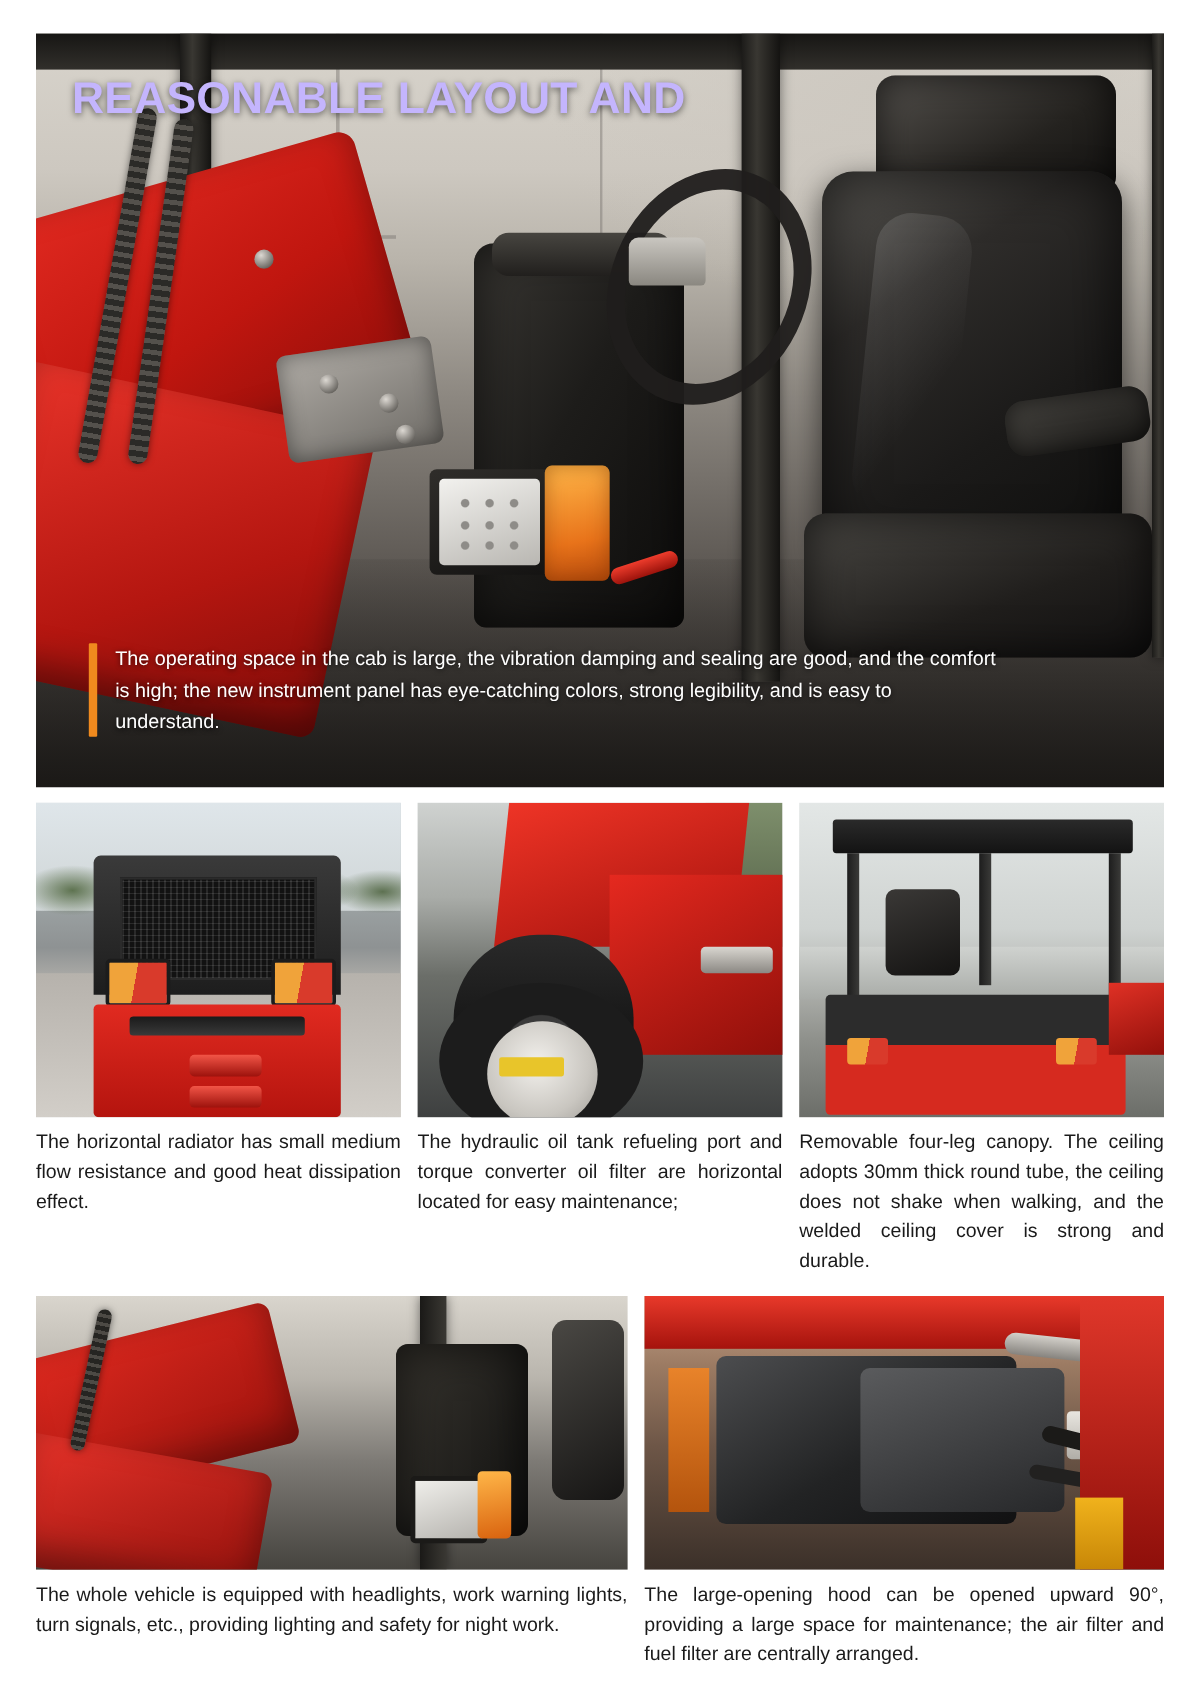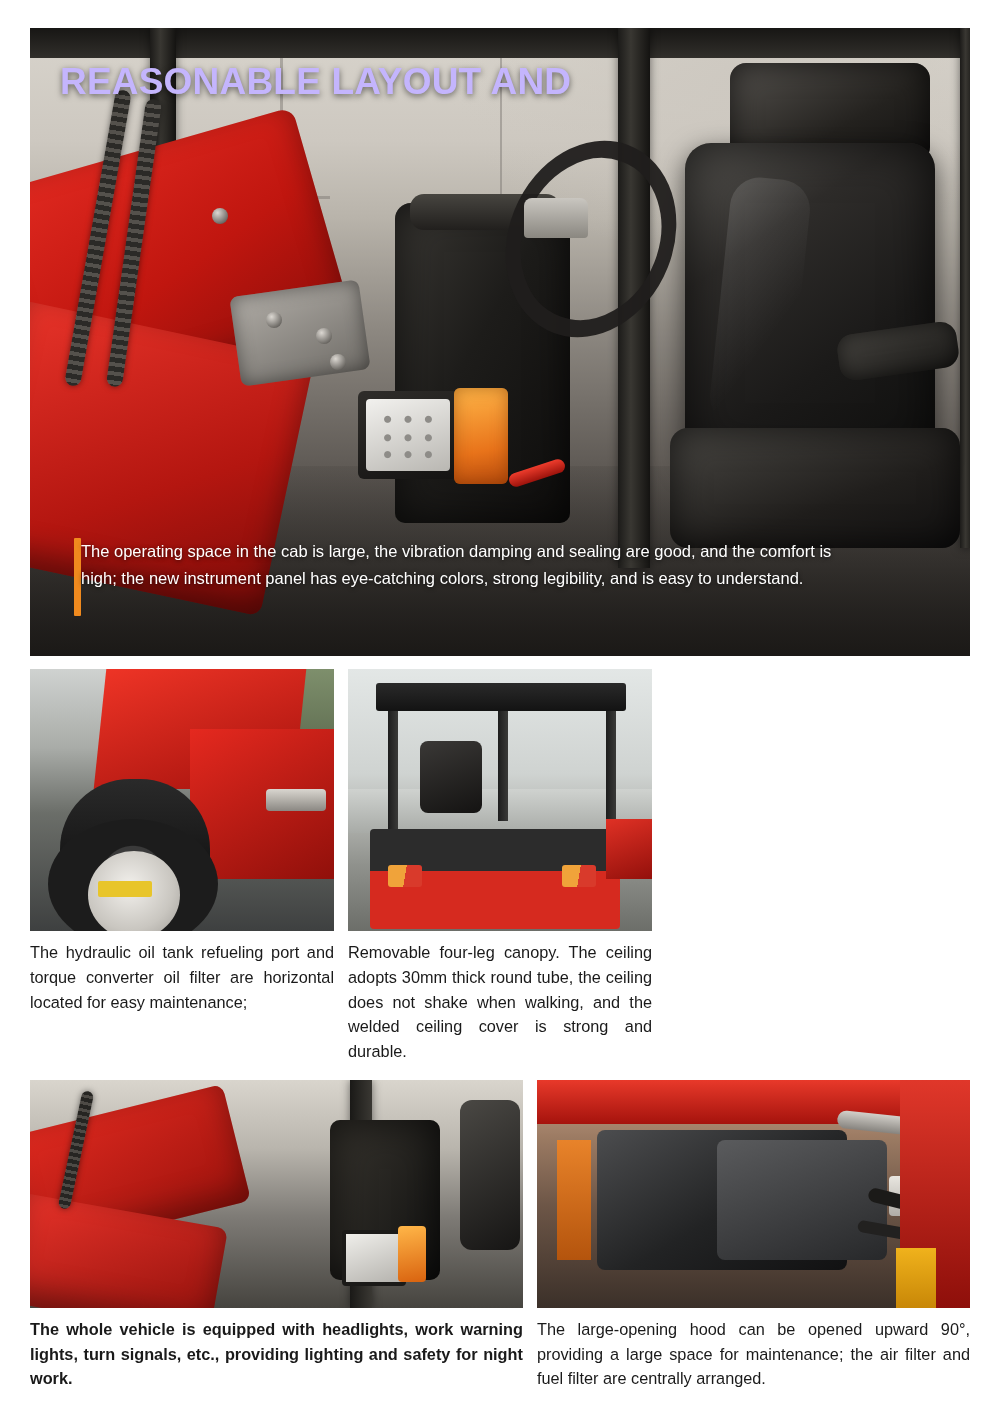--- a/index.html
+++ b/index.html
@@ -244,20 +244,21 @@
     letter-spacing: 0.2px;
     text-shadow: 0 2px 6px rgba(0,0,0,0.55);
   }
 
   
   .hero-caption {
     position: absolute;
     left: 44px; bottom: 40px;
     width: 760px;
     display: flex;
+    gap: 15px;
   }
   .hero-caption .accent {
     width: 7px;
     background: #f08a1e;
     flex: 0 0 7px;
     border-radius: 1px;
     height: 78px;
   }
   .hero-caption p {
     margin: 0;
@@ -421,21 +422,21 @@
     position:absolute; left:0; top:120px; width:100%; height:44px;
     background:linear-gradient(180deg,#cfd2cf,#a8aba7);
   }
 
   
   .row2 {
     display: flex;
     gap: 14px;
     margin-top: 16px;
   }
-  .cell2a { width: 527px; font-weight: bold; }
+  .cell2a { width: 527px; }
   .cell2b { width: 463px; }
   .thumb2 {
     width: 100%;
     height: 228px;
     overflow: hidden;
     position: relative;
   }
 
   
   .t4 {
@@ -584,20 +585,36 @@
     </div>
 
     <div class="hero-caption">
       <div class="accent"></div>
       <p>The operating space in the cab is large, the vibration damping and sealing are good, and the comfort is high; the new instrument panel has eye-catching colors, strong legibility, and is easy to understand.</p>
     </div>
   </div>
 
   <div class="row3">
 
+    <div class="cell3">
+      <div class="thumb t1">
+        <div class="sky"></div>
+        <div class="trees"></div>
+        <div class="ground"></div>
+        <div class="hoodblk"></div>
+        <div class="mesh"></div>
+        <div class="lampL"></div>
+        <div class="lampR"></div>
+        <div class="redbody"></div>
+        <div class="vent"></div>
+        <div class="hook1"></div>
+        <div class="hook2"></div>
+      </div>
+      <div class="cap">The horizontal radiator has small medium flow resistance and good heat dissipation effect.</div>
+    </div>
 
     <div class="cell3">
       <div class="thumb t2">
         <div class="greenbg"></div>
         <div class="redmass"></div>
         <div class="redmass2"></div>
         <div class="fender"></div>
         <div class="tire"></div>
         <div class="rim"></div>
         <div class="ylabel"></div>

